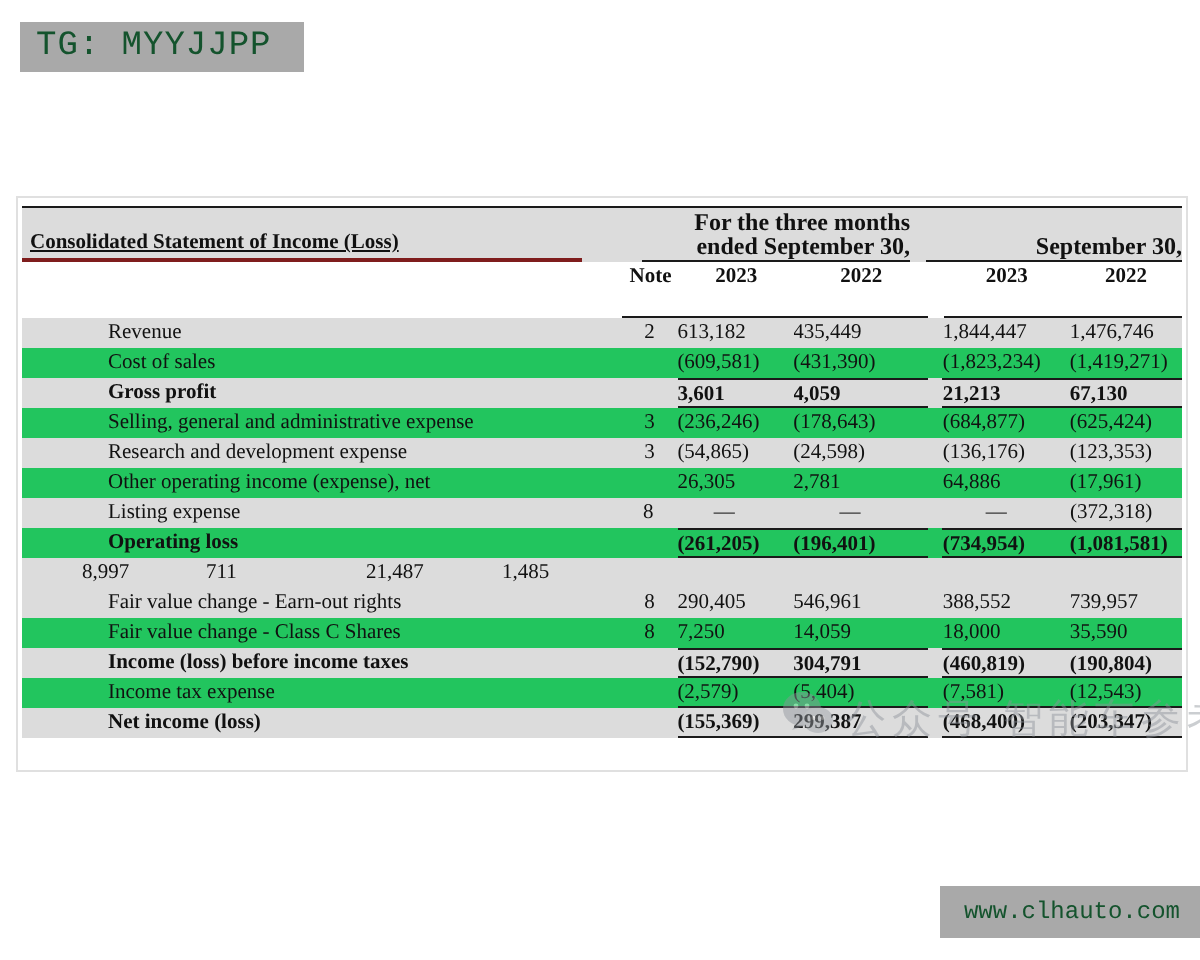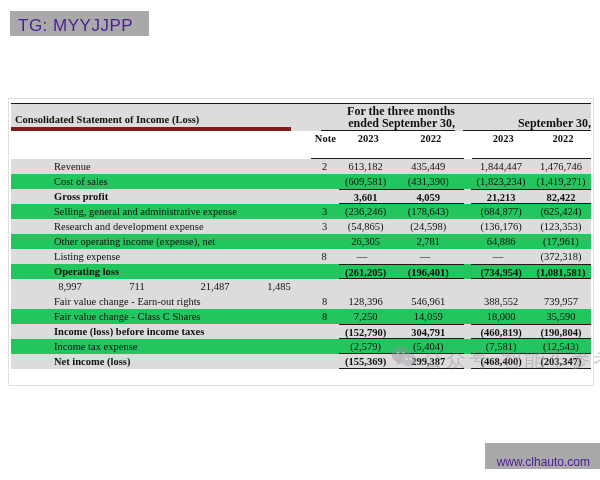--- a/index.html
+++ b/index.html
@@ -2,49 +2,50 @@
 <html><head>
 <meta charset="utf-8">
 <style>
   html,body{margin:0;padding:0;}
   #canvas{
     position:relative;width:600px;height:480px;background:#ffffff;
     overflow:hidden;font-family:"Liberation Serif", serif;color:#111;
   }
   
   .badge{
-    position:absolute;background:#a9a9a9;color:#4c1d95;
-    font-family:Liberation Sans, sans-serif;
-    display:flex;align-items:flex-end;
+    position:absolute;background:#a9a9a9;color:#14532d;
+    font-family:Liberation Mono, monospace;
+    display:flex;align-items:center;
   }
   #badge-top-left{left:10px;top:11px;height:25px;padding:0 16px 0 8px;font-size:17px;letter-spacing:0.5px;}
   #badge-bottom-right{right:0;top:443px;height:26px;padding:0 10px 0 12px;font-size:12px;}
   
   #table-box{
     position:absolute;left:8px;top:98px;width:586px;height:288px;
     border:1px solid #e0e0e0;box-sizing:border-box;
     padding:4px 2px 10px 2px;
   }
   
   .trow{display:flex;width:580px;box-sizing:border-box;}
   .c{box-sizing:border-box;overflow:hidden;white-space:nowrap;}
   .c.label{width:280px;text-align:left;padding-left:4px;margin-left:39px;}
   .c.note {width:30px;text-align:center;}
   .c.v1{width:62px;} .c.v2{width:72px;} .c.v3{width:68px;} .c.v4{width:60px;}
-  .c.num{text-align:center;padding-right:4px;}
+  .c.num{text-align:left;padding-right:4px;}
   .c.num.dash{text-align:center;padding-right:10px;}
   .c.gapcell{width:8px;}
   
   #header-band{
     height:28px;background:#dcdcdc;border-top:1px solid #1a1a1a;
     font-weight:bold;font-size:10.5px;align-items:stretch;
   }
   #header-band .title{
     width:280px;display:flex;align-items:flex-end;padding:0 0 2px 4px;
-    border-bottom:4px solid #7f1d1d;
+    border-bottom:2px solid #7f1d1d;
+    text-decoration:underline;
   }
   #header-band .hnote{width:30px;}
   #header-band .group{
     display:flex;flex-direction:column;justify-content:flex-end;
     text-align:right;font-size:12px;line-height:12px;padding-bottom:1px;
     border-bottom:1px solid #1a1a1a;
   }
   #header-band .g1{width:134px;}
   #header-band .g2{width:128px;gap:44px;}
   
@@ -121,21 +122,21 @@
           <div class="c num v3">(1,823,234)</div>
           <div class="c num v4">(1,419,271)</div>
         </div>
         <div class="trow body shaded bold la lb">
           <div class="c label">Gross profit</div>
           <div class="c note"></div>
           <div class="c num v1">3,601</div>
           <div class="c num v2">4,059</div>
           <div class="c gapcell"></div>
           <div class="c num v3">21,213</div>
-          <div class="c num v4">82,422</div>
+          <div class="c num v4">67,130</div>
         </div>
         <div class="trow body">
           <div class="c label">Selling, general and administrative expense</div>
           <div class="c note">3</div>
           <div class="c num v1">(236,246)</div>
           <div class="c num v2">(178,643)</div>
           <div class="c gapcell"></div>
           <div class="c num v3">(684,877)</div>
           <div class="c num v4">(625,424)</div>
         </div>
@@ -179,21 +180,21 @@
           <div class="c note"></div>
           <div class="c num v1">8,997</div>
           <div class="c num v2">711</div>
           <div class="c gapcell"></div>
           <div class="c num v3">21,487</div>
           <div class="c num v4">1,485</div>
         </div>
         <div class="trow body shaded">
           <div class="c label">Fair value change - Earn-out rights</div>
           <div class="c note">8</div>
-          <div class="c num v1">128,396</div>
+          <div class="c num v1">290,405</div>
           <div class="c num v2">546,961</div>
           <div class="c gapcell"></div>
           <div class="c num v3">388,552</div>
           <div class="c num v4">739,957</div>
         </div>
         <div class="trow body">
           <div class="c label">Fair value change - Class C Shares</div>
           <div class="c note">8</div>
           <div class="c num v1">7,250</div>
           <div class="c num v2">14,059</div>

